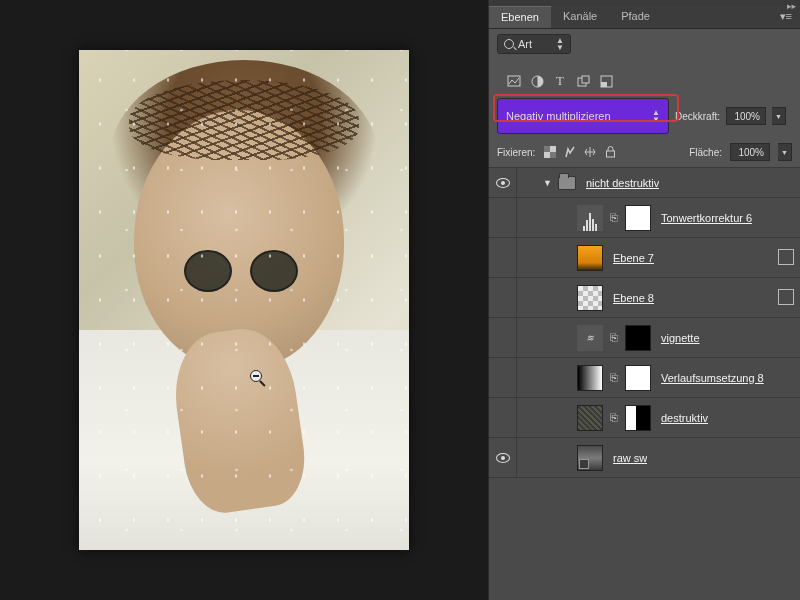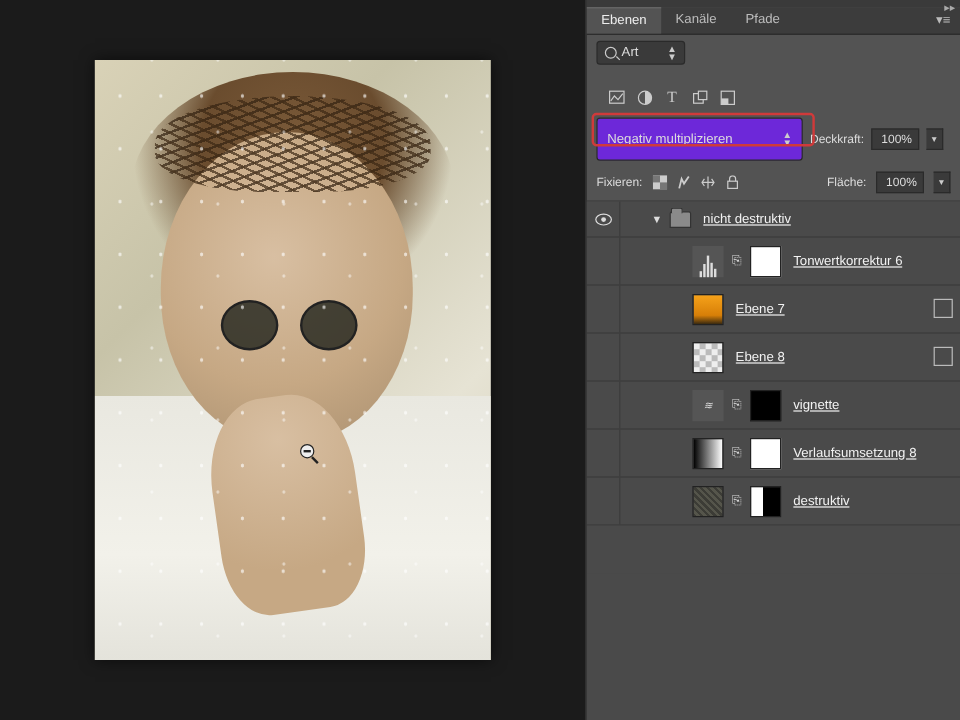--- a/index.html
+++ b/index.html
@@ -390,17 +390,27 @@
     <div class="layer">
       <div class="vis"></div>
       <span class="indent2"></span>
       <div class="thumb th-noise"></div>
       <span class="link">⎘</span>
       <div class="mask th-splitmask"></div>
       <span class="lname">destruktiv</span>
     </div>
 
 
+    <div class="layer">
+      <div class="vis">
+          <span class="eye"></span>
+        </div>
+      <span class="indent2"></span>
+      <div class="thumb th-rawsw">
+          <div class="so-badge"></div>
+        </div>
+      <span class="lname">raw sw</span>
+    </div>
 
 
     <div class="bottom-spacer"></div>
   </div>
 </div>
 
 </body></html>

